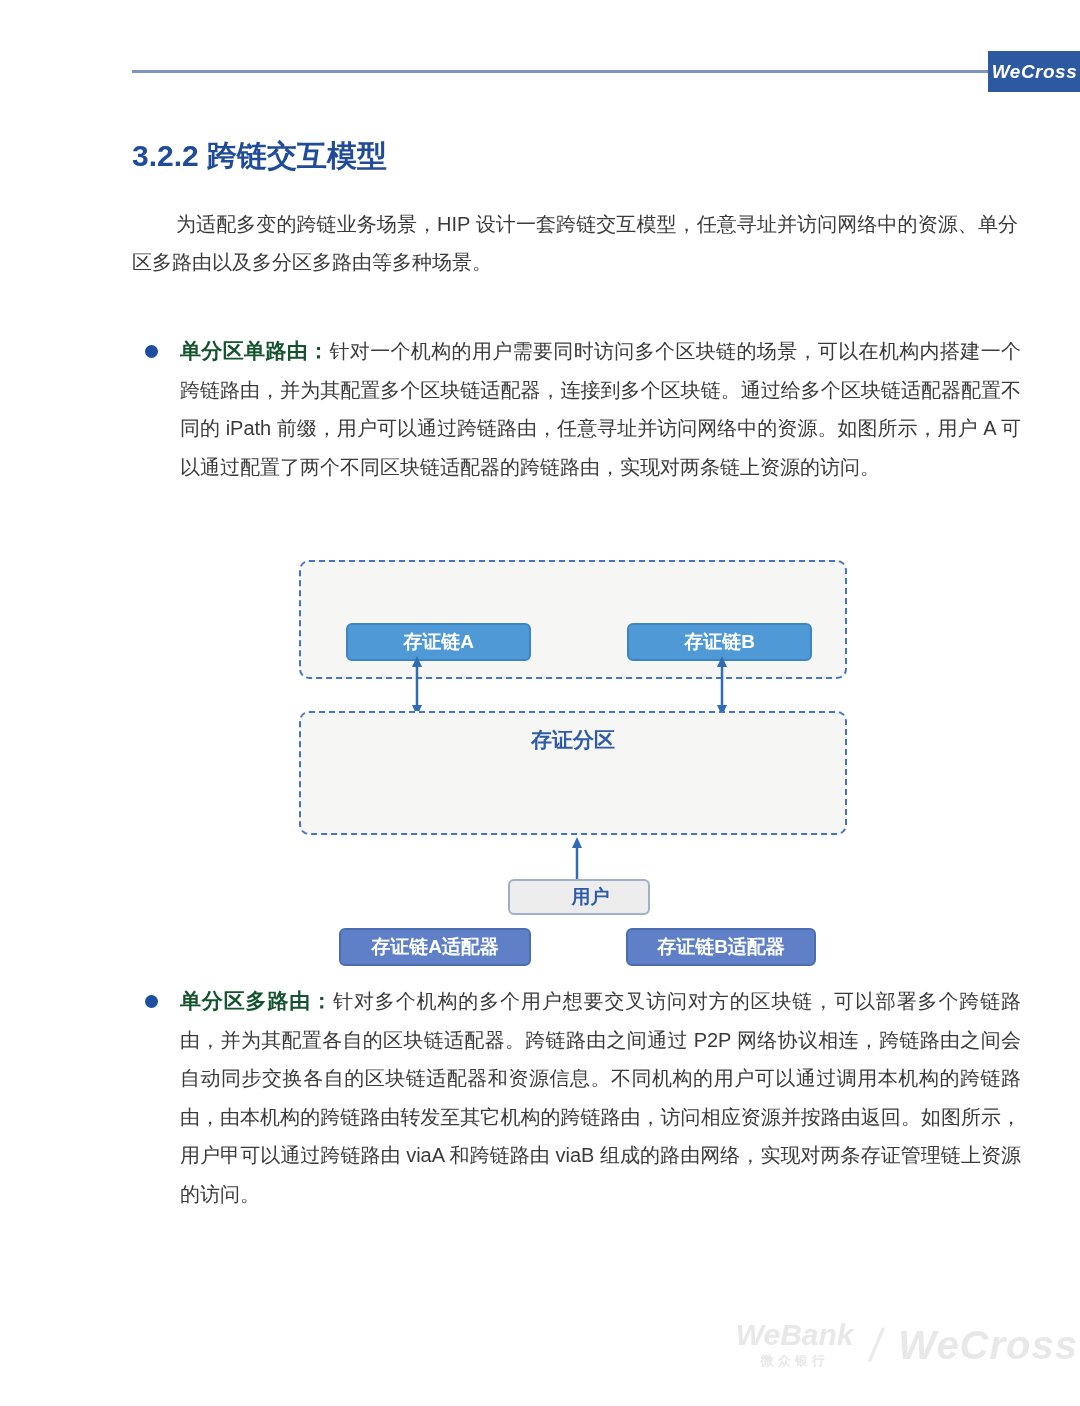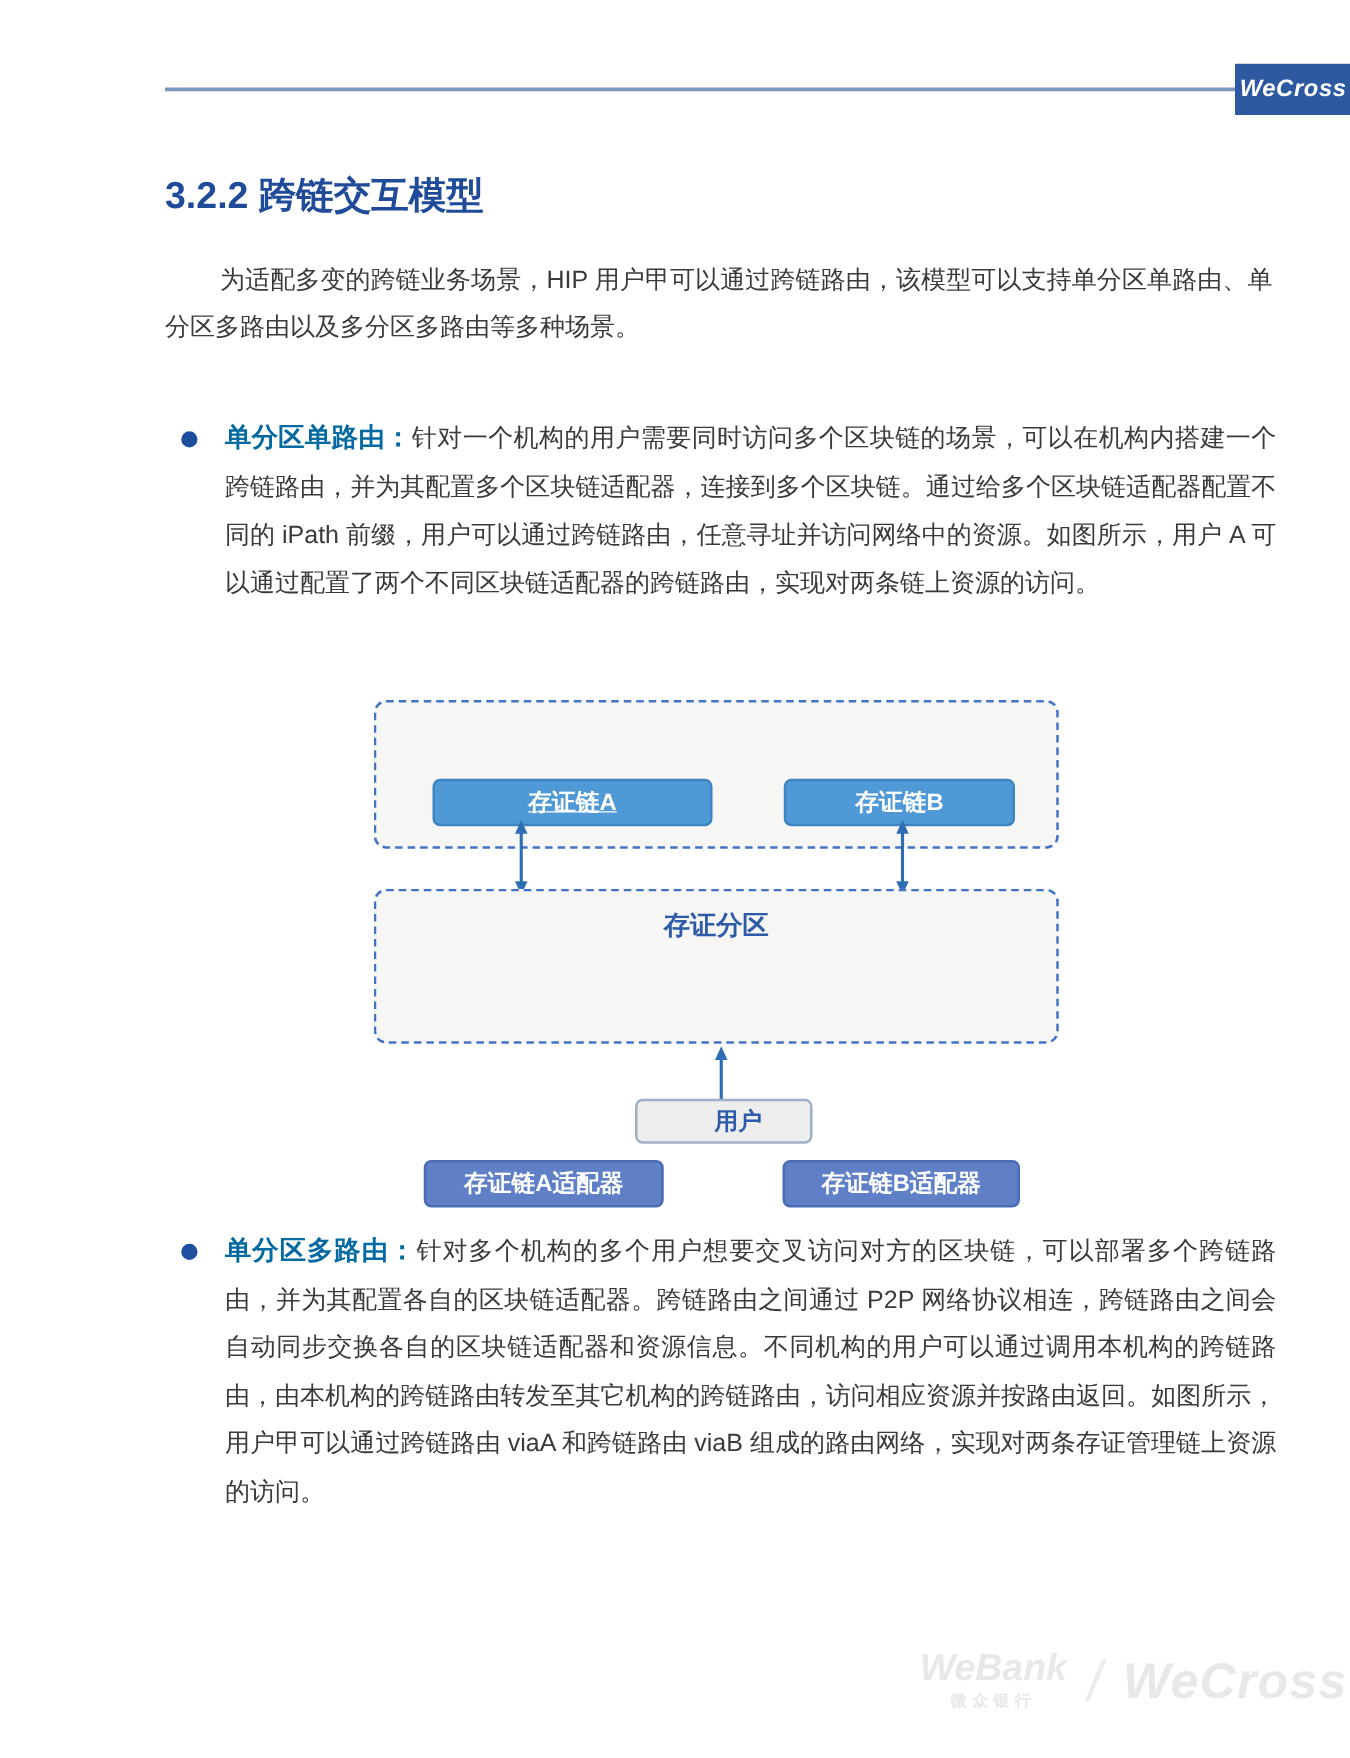--- a/index.html
+++ b/index.html
@@ -38,21 +38,21 @@
     position:absolute;left:113px;width:876px;display:flex;
   }
   .bullet-item .marker{
     flex:none;width:13px;height:13px;border-radius:50%;
     background:#1d4f9e;margin-top:13px;margin-right:22px;
   }
   .bullet-item .btext{
     font-size:20px;line-height:38.5px;color:#3a3a3a;text-align:justify;
   }
   .bullet-item .blabel{
-    font-size:21px;font-weight:bold;color:#0369a1;
+    font-size:21px;font-weight:bold;color:#14532d;
   }
   .bullet-1{top:332px;}
   .bullet-2{top:982px;}
   
   .diagram{position:absolute;left:267px;top:557px;width:548px;height:360px;}
   .dashed-box{
     position:absolute;left:0;width:548px;
     border:2px dashed #4473c5;border-radius:10px;
     background:#f6f6f4;box-sizing:border-box;
   }
@@ -63,21 +63,21 @@
     font-size:21px;font-weight:bold;color:#2e5ba8;
   }
   .node{
     position:absolute;height:38px;border-radius:6px;
     display:flex;align-items:center;justify-content:center;
     color:#ffffff;font-size:19px;font-weight:bold;
     box-sizing:border-box;
   }
   .node-chain{background:#4f9ad6;border:2px solid #3c85c2;}
   .node-adapter{background:#5f80c7;border:2px solid #4a6cb3;}
-  .chain-a{left:45px;top:61px;width:224px;text-decoration:underline;}
+  .chain-a{left:45px;top:61px;width:185px;}
   .chain-b{left:326px;top:61px;width:185px;}
   .adapter-a{left:38px;top:215px;width:192px;}
   .adapter-b{left:325px;top:215px;width:190px;}
   .arrow{position:absolute;width:16px;}
   .arrow-1{left:110px;top:99px;height:60px;}
   .arrow-2{left:415px;top:99px;height:60px;}
   .arrow-user{left:270px;top:280px;height:46px;}
   .node-user{
     position:absolute;left:209px;top:322px;width:142px;height:36px;
     background:#ededed;border:2px solid #9fb0c8;border-radius:6px;
@@ -105,21 +105,21 @@
 
 <div class="page">
 
   <div class="header-line"></div>
   <div class="header-logo">
     <span>WeCross</span>
   </div>
 
   <div class="heading">3.2.2 跨链交互模型</div>
 
-  <div class="intro">为适配多变的跨链业务场景，HIP 用户甲可以通过跨链路由，该模型可以支持单分区单路由、单分区多路由以及多分区多路由等多种场景。</div>
+  <div class="intro">为适配多变的跨链业务场景，HIP 设计一套跨链交互模型，任意寻址并访问网络中的资源、单分区多路由以及多分区多路由等多种场景。</div>
 
   <div class="bullet-item bullet-1">
     <div class="marker"></div>
     <div class="btext"><span class="blabel">单分区单路由：</span><span>针对一个机构的用户需要同时访问多个区块链的场景，可以在机构内搭建一个跨链路由，并为其配置多个区块链适配器，连接到多个区块链。通过给多个区块链适配器配置不同的 iPath 前缀，用户可以通过跨链路由，任意寻址并访问网络中的资源。如图所示，用户 A 可以通过配置了两个不同区块链适配器的跨链路由，实现对两条链上资源的访问。</span></div>
   </div>
 
   <div class="diagram">
 
     <div class="dashed-box box-partition">
       <div class="node node-chain chain-a">存证链A</div>

